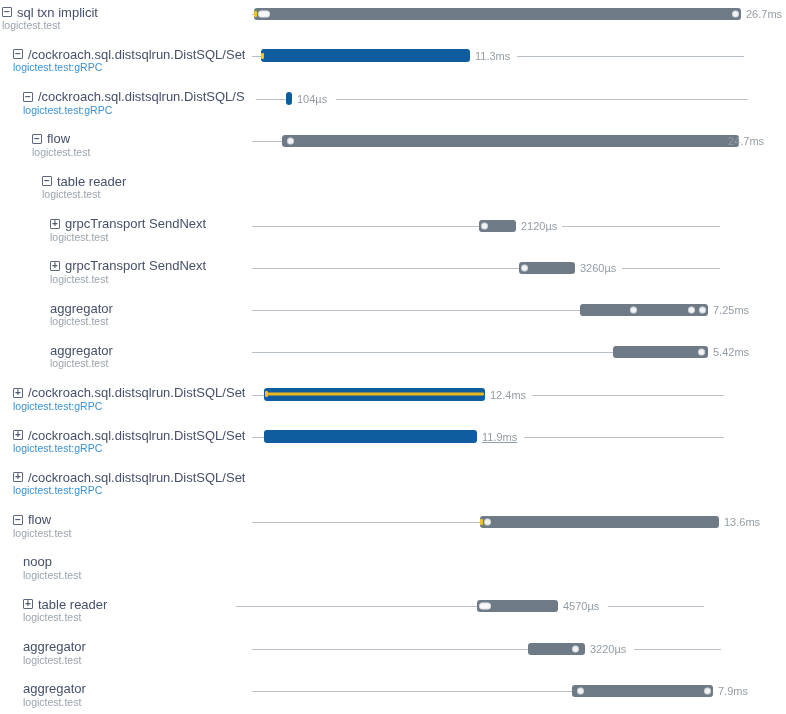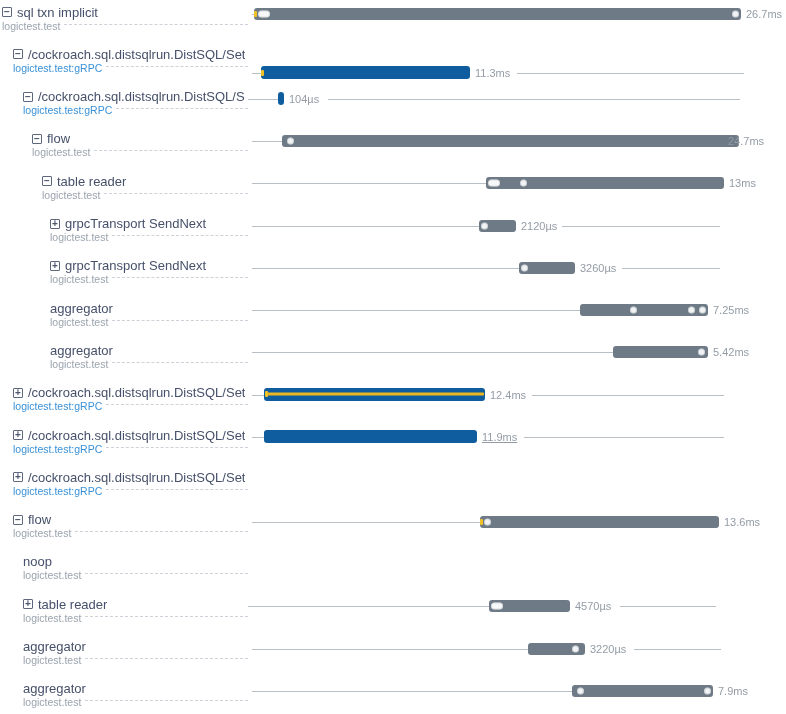--- a/index.html
+++ b/index.html
@@ -21,21 +21,21 @@
   }
   .expander{
     flex:0 0 auto;width:10px;height:10px;box-sizing:border-box;
     border:1px solid #5d687e;border-radius:1px;
     color:#4d576e;font-size:10px;line-height:7px;font-weight:700;
     text-align:center;cursor:pointer;
   }
   .title{
     font-size:13px;color:#46506a;overflow:hidden;cursor:pointer;
   }
-  .sub-line{display:flex;align-items:center;height:13px;}
+  .sub-line{display:flex;height:13px;flex-direction:column;}
   .subtitle{
     flex:0 0 auto;font-size:10.5px;color:#9ba4ae;line-height:12px;
   }
   .subtitle.link{color:#3a91d6;cursor:pointer;}
   .leader{
     flex:1 1 auto;height:0;border-top:1px dashed #ccd2d8;
     margin:0 4px 3px 4px;align-self:center;
   }
   .timeline{position:absolute;left:252px;top:0;right:0;height:42px;}
   .lead-line,.trail-line{
@@ -100,41 +100,41 @@
     <div class="label-col" style="padding-left: 13px; width: 252px;">
       <div class="title-line">
         <span class="expander">−</span>
         <span class="title">/cockroach.sql.distsqlrun.DistSQL/Set</span>
       </div>
       <div class="sub-line">
         <span class="subtitle link" style="margin-left: 0px;">logictest.test:gRPC</span>
         <span class="leader"></span>
       </div>
     </div>
-    <div class="timeline" style="left: 252px; margin-top: 17px;">
+    <div class="timeline" style="left: 252px;">
       <div class="lead-line" style="left: 0px; width: 9px;"></div>
       <div class="bar blue" style="left: 9px; width: 209px;">
           <div class="m-ytick" style="left: 0px;"></div>
         </div>
       <span class="duration" style="left: 223px;">11.3ms</span>
       <div class="trail-line" style="left: 265px; width: 227px;"></div>
     </div>
   </div>
     <div class="row" style="top: 87.6px;">
     <div class="label-col" style="padding-left: 23px; width: 252px;">
       <div class="title-line">
         <span class="expander">−</span>
         <span class="title">/cockroach.sql.distsqlrun.DistSQL/S</span>
       </div>
       <div class="sub-line">
         <span class="subtitle link" style="margin-left: 0px;">logictest.test:gRPC</span>
         <span class="leader"></span>
       </div>
     </div>
-    <div class="timeline" style="left: 248px;">
+    <div class="timeline" style="left: 256px;">
       <div class="lead-line" style="left: 0px; width: 30px;"></div>
       <div class="bar blue" style="left: 30px; width: 6px;"></div>
       <span class="duration" style="left: 41px;">104µs</span>
       <div class="trail-line" style="left: 80px; width: 412px;"></div>
     </div>
   </div>
     <div class="row" style="top: 129.9px;">
     <div class="label-col" style="padding-left: 32px; width: 252px;">
       <div class="title-line">
         <span class="expander">−</span>
@@ -157,29 +157,20 @@
     <div class="row" style="top: 172.2px;">
     <div class="label-col" style="padding-left: 42px; width: 252px;">
       <div class="title-line">
         <span class="expander">−</span>
         <span class="title">table reader</span>
       </div>
       <div class="sub-line">
         <span class="subtitle" style="margin-left: 0px;">logictest.test</span>
         <span class="leader"></span>
       </div>
-    </div>
-    <div class="timeline" style="left: 252px;">
-      <div class="lead-line" style="left: 0px; width: 234px;"></div>
-      <div class="bar gray" style="left: 234px; width: 238px;">
-          <div class="m-pill" style="left: 2px;"></div>
-          <div class="m-circle" style="left: 34px;"></div>
-        </div>
-      <span class="duration" style="left: 477px;">13ms</span>
-
     </div>
   </div>
     <div class="row" style="top: 214.5px;">
     <div class="label-col" style="padding-left: 50px; width: 252px;">
       <div class="title-line">
         <span class="expander">+</span>
         <span class="title">grpcTransport SendNext</span>
       </div>
       <div class="sub-line">
         <span class="subtitle" style="margin-left: 0px;">logictest.test</span>
@@ -345,21 +336,21 @@
     <div class="label-col" style="padding-left: 23px; width: 252px;">
       <div class="title-line">
         <span class="expander">+</span>
         <span class="title">table reader</span>
       </div>
       <div class="sub-line">
         <span class="subtitle" style="margin-left: 0px;">logictest.test</span>
         <span class="leader"></span>
       </div>
     </div>
-    <div class="timeline" style="left: 248px;">
+    <div class="timeline" style="left: 236px;">
       <div class="lead-line" style="left: 0px; width: 241px;"></div>
       <div class="bar gray" style="left: 241px; width: 81px;">
           <div class="m-pill" style="left: 2px;"></div>
         </div>
       <span class="duration" style="left: 327px;">4570µs</span>
       <div class="trail-line" style="left: 372px; width: 96px;"></div>
     </div>
   </div>
     <div class="row" style="top: 637.5px;">
     <div class="label-col" style="padding-left: 23px; width: 252px;">

